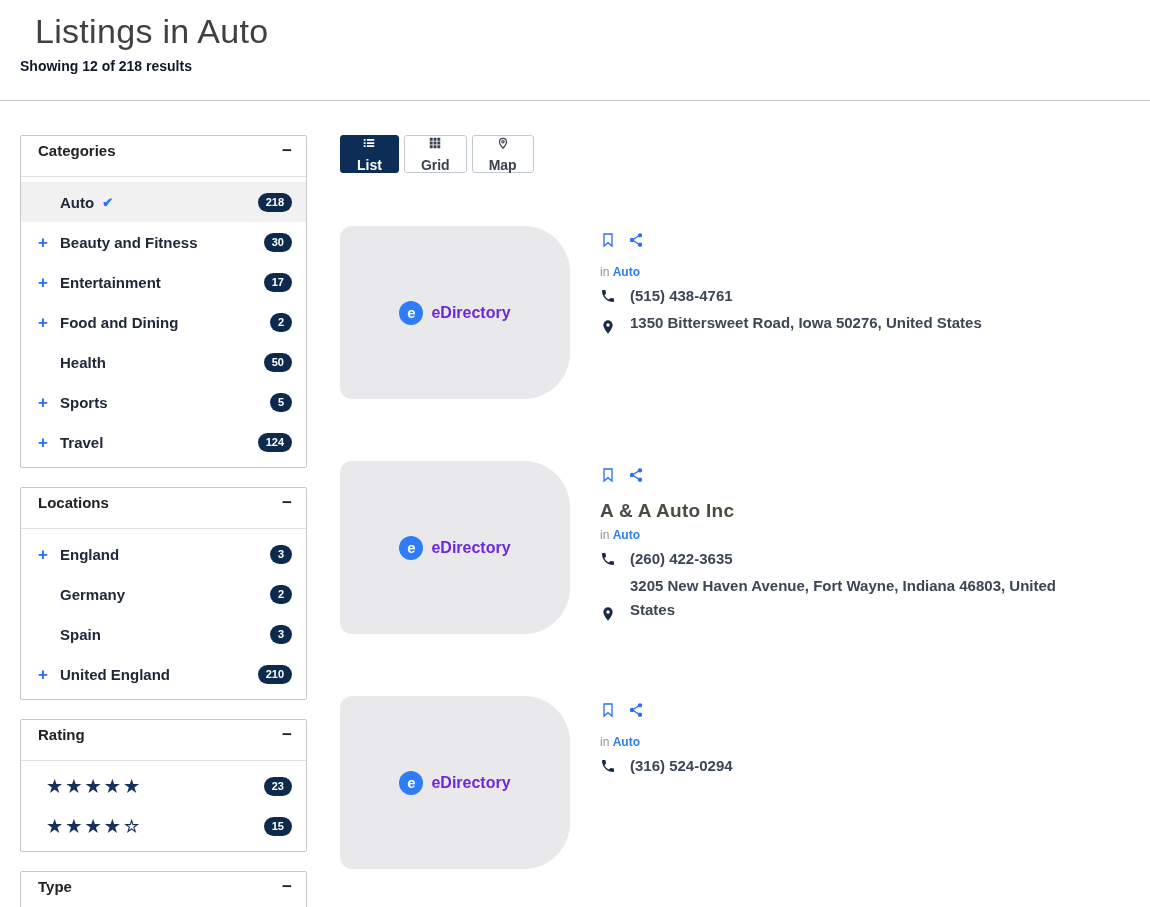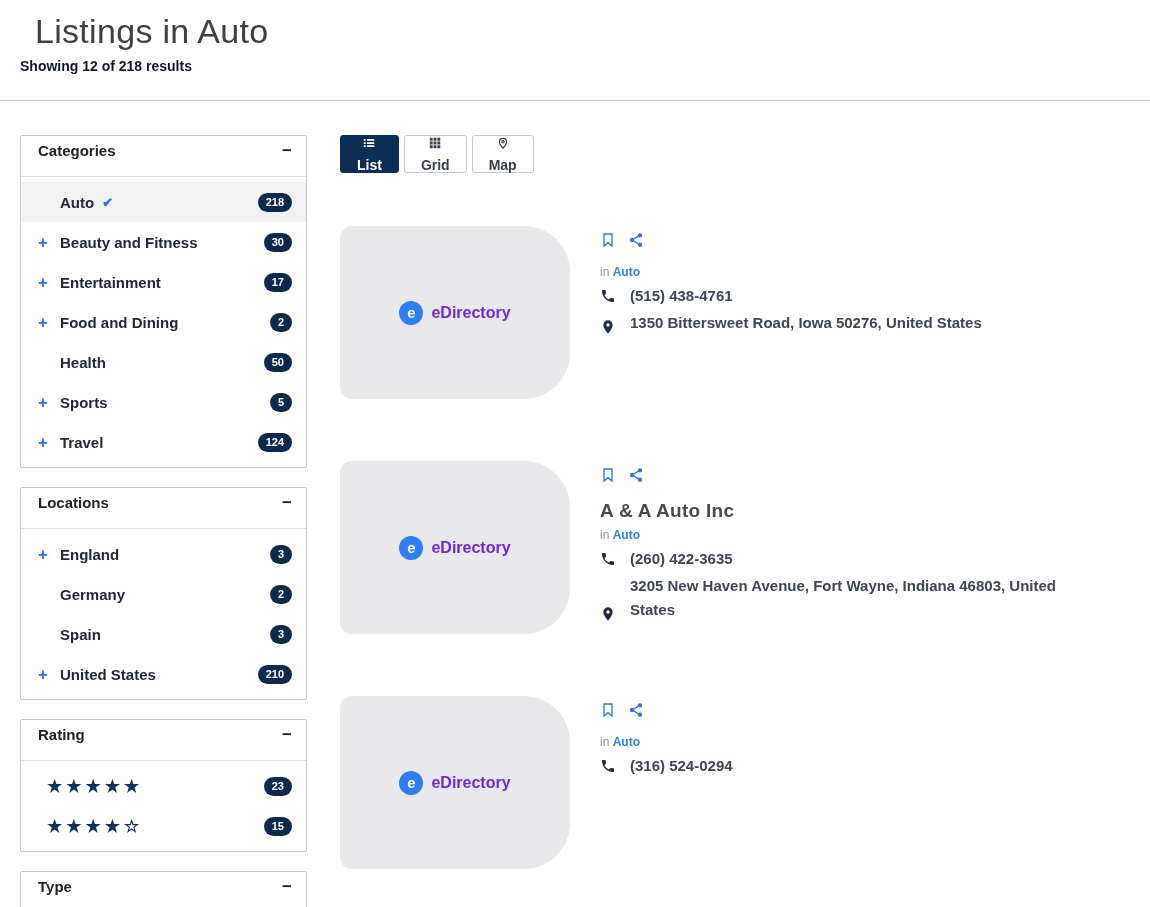--- a/index.html
+++ b/index.html
@@ -162,21 +162,21 @@
           <li class="filter-item">
             <span class="expand-slot"></span>
             <span class="item-label">
                 <span>Spain</span>
               </span>
             <span class="count-badge">3</span>
           </li>
           <li class="filter-item">
             <span class="expand-slot">+</span>
             <span class="item-label">
-                <span>United States</span>
+                <span>United England</span>
               </span>
             <span class="count-badge">210</span>
           </li>
         </ul>
       </div>
 
       <div class="filter-box">
         <div class="filter-head">
           <span class="filter-title">Rating</span>
           <button class="collapse-btn">−</button>

